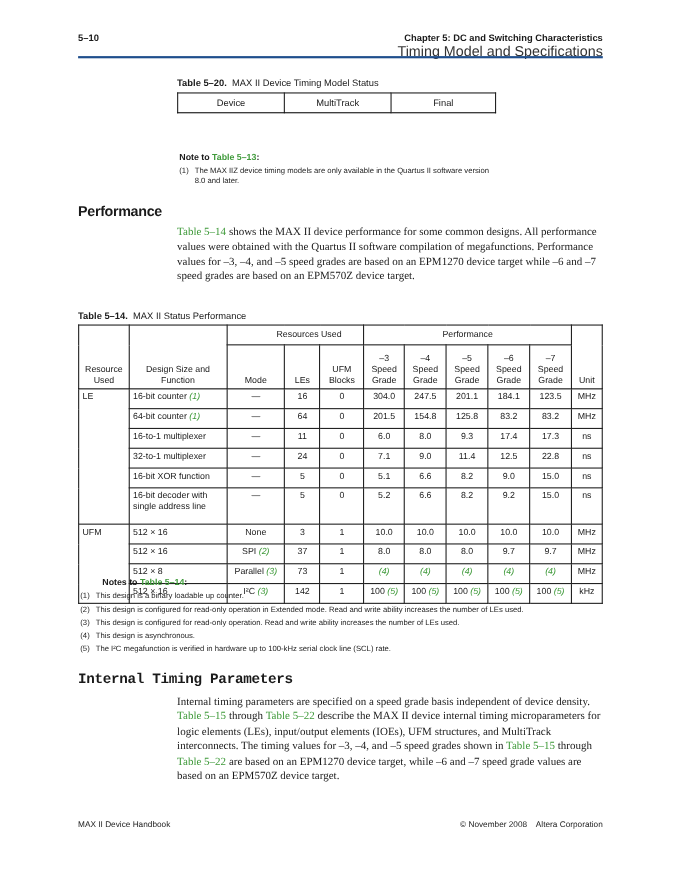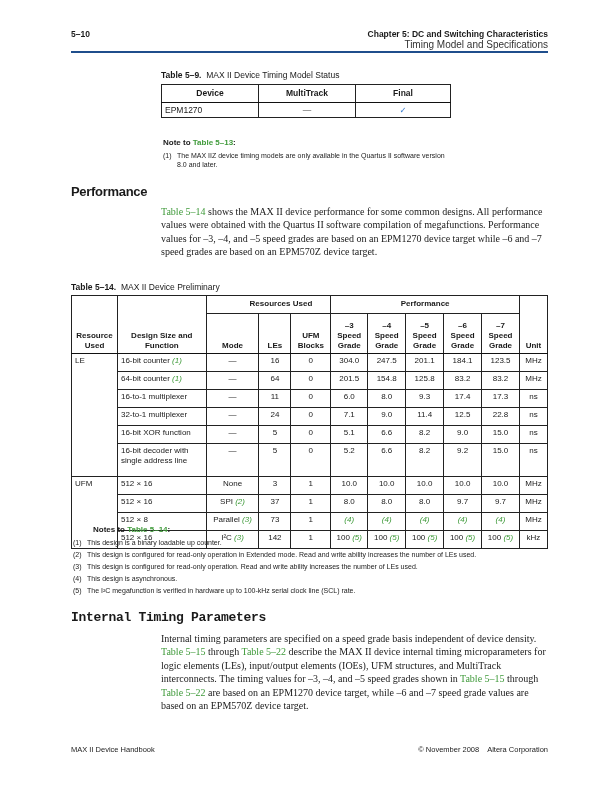--- a/index.html
+++ b/index.html
@@ -5,27 +5,27 @@
   html, body { margin: 0; padding: 0; background: #ffffff; }
   body { width: 612px; height: 792px; position: relative; overflow: hidden; color: #1a1a1a; }
   .sans { font-family: "Liberation Sans", "DejaVu Sans", sans-serif; }
   .abs { position: absolute; }
   .green { color: #3f9a3a; }
   .blue-check { color: #3d7fd0; }
 
   
   #page-num { left: 71px; top: 29px; font-size: 8.5px; font-weight: bold; }
   #chapter { right: 64px; top: 29px; font-size: 8.5px; font-weight: bold; text-align: right; }
-  #section { right: 64px; top: 39px; font-size: 10px; color: #333; text-align: left; }
+  #section { right: 64px; top: 39px; font-size: 13px; color: #333; text-align: left; }
   #header-rule { left: 71px; top: 51px; width: 477px; height: 2px; background: #1f4e8c; }
 
   
   table { border-collapse: collapse; position: absolute; font-family: "Liberation Sans", "DejaVu Sans", sans-serif; }
   td, th { border: 1px solid #222; padding: 0 3px; font-size: 8px; line-height: 10px; }
-  th { font-weight: bold; text-align: center; vertical-align: bottom; padding-bottom: 2px; }
+  th { font-weight: normal; text-align: center; vertical-align: bottom; padding-bottom: 2px; }
   .tcap { font-size: 8.5px; }
   .tcap b { font-weight: bold; }
   .center { text-align: center; }
 
   #t13 { left: 161px; top: 84px; width: 290px; border: 1.5px solid #111; }
   #t13 th { height: 15px; vertical-align: middle; font-size: 8.5px; border-bottom: 1.5px solid #111; }
   #t13 td { height: 14px; font-size: 8.5px; }
 
   #t14 { left: 71px; top: 295px; width: 477px; border: 1.5px solid #111; }
   #t14 th { font-size: 8px; }
@@ -47,57 +47,52 @@
 </style>
 </head>
 <body>
 
 <div class="abs sans" id="page-num">5–10</div>
 <div class="abs sans" id="chapter">Chapter 5:  DC and Switching Characteristics</div>
 <div class="abs sans" id="section">Timing Model and Specifications</div>
 <div class="abs" id="header-rule"></div>
 
 <div class="abs sans tcap" style="left:161px; top:70px;">
-  <b>Table 5–9.</b>&nbsp;
+  <b>Table 5–20.</b>&nbsp;
   <span>MAX II Device Timing Model Status</span>
 </div>
 
 <table id="t13">
   <tbody>
       <tr>
     <th style="width:90px">Device</th>
     <th style="width:90px">MultiTrack</th>
     <th>Final</th>
   </tr>
-  <tr>
-    <td>EPM1270</td>
-    <td class="center" style="color:#666">—</td>
-    <td class="center blue-check">✓</td>
-  </tr>
 </tbody>
   </table>
 
 <div class="abs sans notes-title" style="left:163px; top:138px;">
   <span>Note to </span><span class="green">Table 5–13</span><span>:</span>
 </div>
 <div class="abs sans note-line" style="left:163px; top:152px;">
   <span class="n">(1)</span><span>The MAX IIZ device timing models are only available in the Quartus II software version</span>
 </div>
 <div class="abs sans note-line" style="left:177px; top:161px;">
   <span>8.0 and later.</span>
 </div>
 
 <h2 class="abs" style="left:71px; top:184px;">Performance</h2>
 <div class="abs para" style="left:161px; top:205px; width:390px;">
   <span class="green">Table 5–14</span><span> shows the MAX II device performance for some common designs. All performance values were obtained with the Quartus II software compilation of megafunctions. Performance values for –3, –4, and –5 speed grades are based on an EPM1270 device target while –6 and –7 speed grades are based on an EPM570Z device target.</span>
 </div>
 
 <div class="abs sans tcap" style="left:71px; top:282px;">
   <b>Table 5–14.</b>&nbsp;
-  <span>MAX II Device Preliminary</span>
+  <span>MAX II Status Performance</span>
 </div>
 
 <table id="t14">
   <colgroup>
     <col style="width:46px">
       <col style="width:89px">
       <col style="width:53px">
       <col style="width:32px">
       <col style="width:40px">
     <col style="width:37px">

